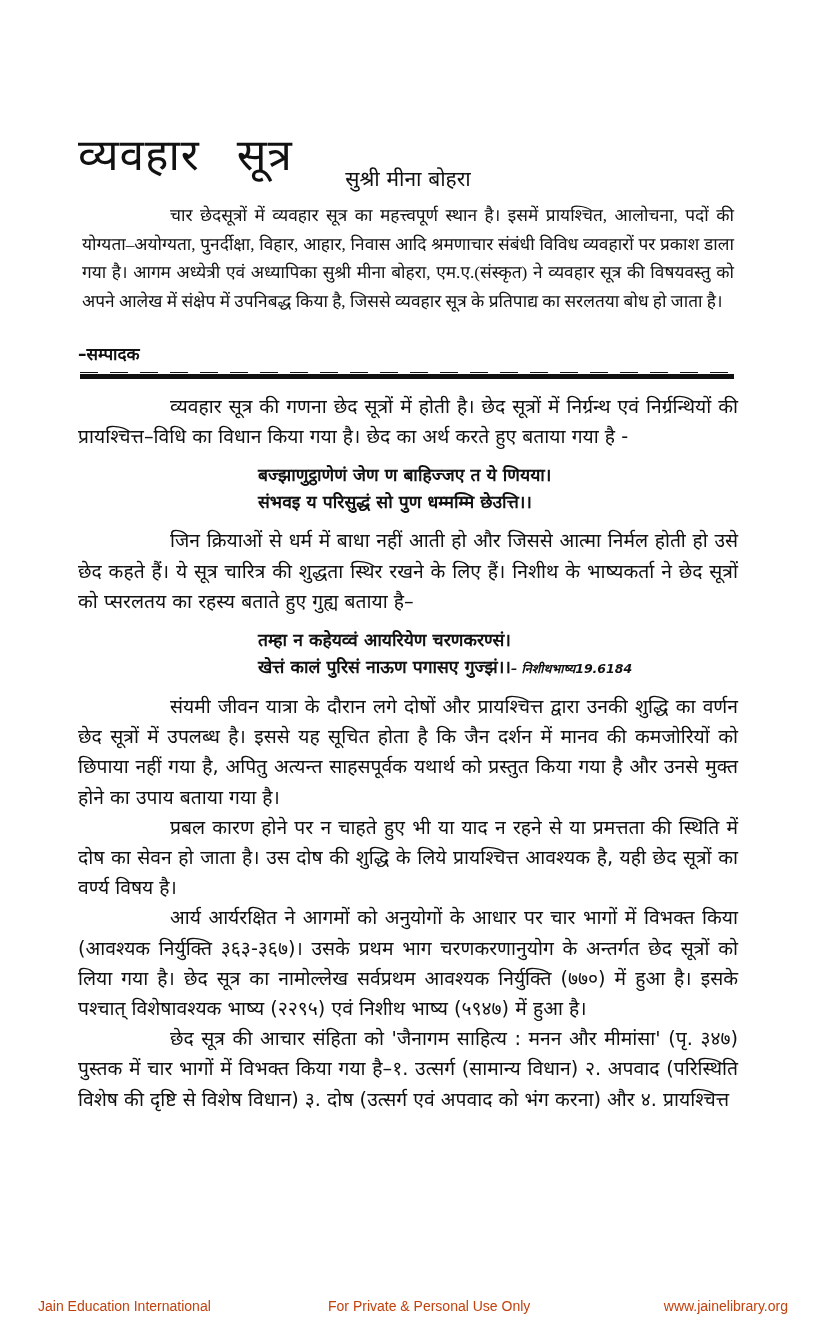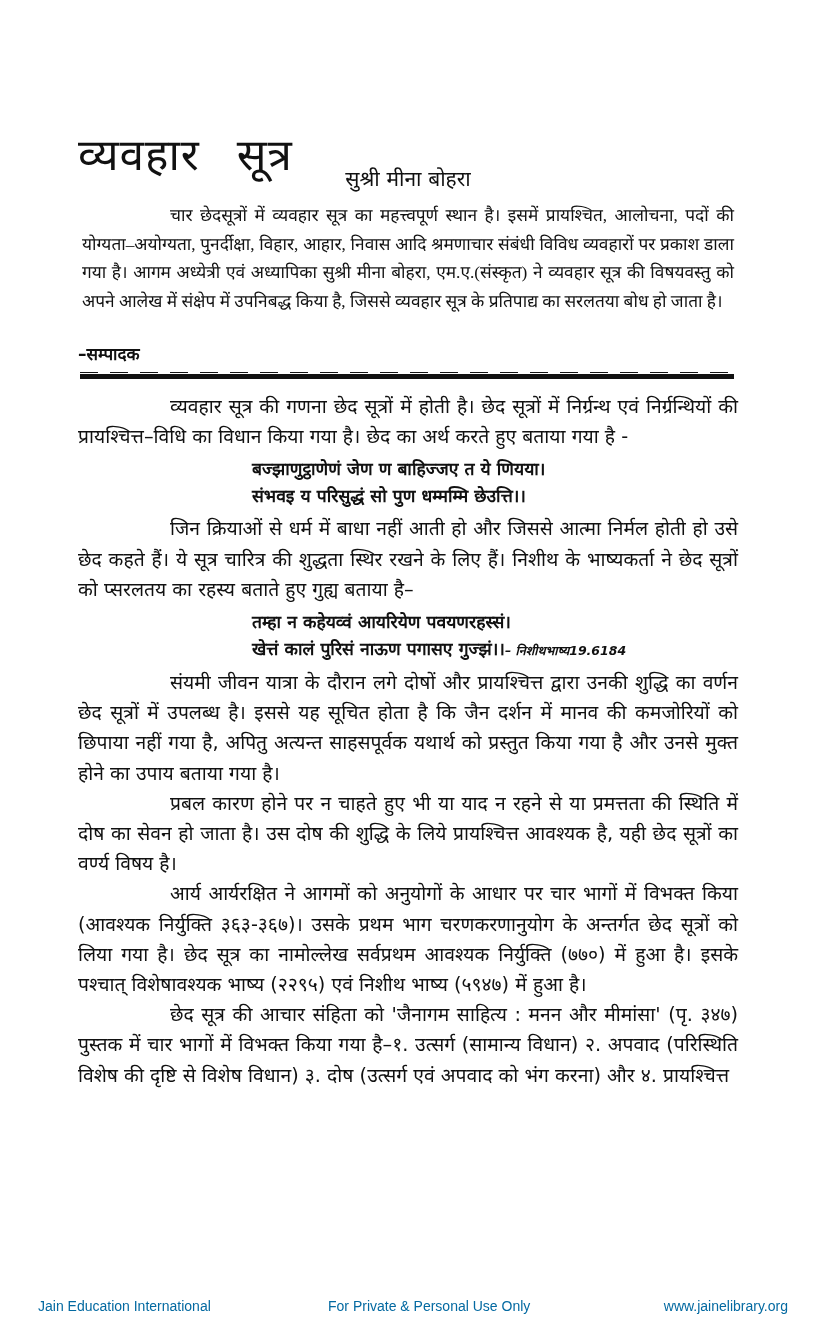--- a/index.html
+++ b/index.html
@@ -7,23 +7,23 @@
   .page { position:absolute; left:78px; top:0; width:660px; }
   .title { position:absolute; left:0; width:660px; top:96px; font-size:44px; line-height:60px; word-spacing:22px; font-weight:normal; letter-spacing:1px; }
   .author { position:absolute; left:0; width:660px; top:164px; text-align:center; font-size:21px; line-height:30px; }
   .intro { position:absolute; left:0; top:198px; width:660px; font-size:17.3px; line-height:28.6px; text-align:justify; text-align-last:left; }
   .intro p { margin:4px; text-indent:88px;font-family:Liberation Serif, serif; }
   .signoff { position:absolute; left:0; top:340px; width:655px; text-align:left; font-size:17px; font-weight:bold; line-height:28px; }
   .rule { position:absolute; left:2px; top:374px; width:654px; height:5px; background:#111; }
   .rule::after { content:""; position:absolute; left:0; top:-2px; width:100%; height:1px; background:repeating-linear-gradient(90deg,#111 0 18px,transparent 18px 30px); }
   .body { position:absolute; left:0; top:392px; width:660px; font-size:19.3px; line-height:30.2px; text-align:justify; text-align-last:left; }
   .body p { margin:0; text-indent:92px; }
-  .verse { margin:4px; padding-left:170px; font-weight:bold; font-size:17.5px; line-height:27px; text-align:center; text-indent:0 !important; }
+  .verse { margin:10px; padding-left:170px; font-weight:bold; font-size:17.5px; line-height:27px; text-align:center; text-indent:0 !important; }
   .verse .cite { font-size:12.5px; font-weight:bold;font-style:italic; }
-  .footer { position:absolute; top:1296px; left:0; width:828px; height:24px; font-family:"Liberation Sans", sans-serif; font-size:14px; color:#0369a1; }
+  .footer { position:absolute; top:1296px; left:0; width:828px; height:24px; font-family:"Liberation Sans", sans-serif; font-size:14px; color:#c2410c; }
   .footer span { position:absolute; top:2px; }
   .f1 { left:38px; } .f2 { left:328px; } .f3 { right:40px; }
 </style>
 </head>
 <body>
 
 <div class="page">
   <h1 class="title">व्यवहार सूत्र</h1>
   <div class="author">सुश्री मीना बोहरा</div>
 
@@ -35,21 +35,21 @@
   <div class="rule"></div>
 
   <div class="body">
     <p>व्यवहार सूत्र की गणना छेद सूत्रों में होती है। छेद सूत्रों में निर्ग्रन्थ एवं निर्ग्रन्थियों की प्रायश्चित्त–विधि का विधान किया गया है। छेद का अर्थ करते हुए बताया गया है -</p>
     <div class="verse">
       <div>बज्झाणुट्ठाणेणं जेण ण बाहिज्जए त ये णियया।</div>
       <div>संभवइ य परिसुद्धं सो पुण धम्मम्मि छेउत्ति।।</div>
     </div>
     <p>जिन क्रियाओं से धर्म में बाधा नहीं आती हो और जिससे आत्मा निर्मल होती हो उसे छेद कहते हैं। ये सूत्र चारित्र की शुद्धता स्थिर रखने के लिए हैं। निशीथ के भाष्यकर्ता ने छेद सूत्रों को प्सरलतय का रहस्य बताते हुए गुह्य बताया है–</p>
     <div class="verse">
-      <div>तम्हा न कहेयव्वं आयरियेण पवयणरहस्सं।</div>
+      <div>तम्हा न कहेयव्वं आयरियेण चरणकरण्सं।</div>
       <div><span>खेत्तं कालं पुरिसं नाऊण पगासए गुज्झं।।</span><span class="cite">– निशीथभाष्य19.6184</span></div>
     </div>
     <p>संयमी जीवन यात्रा के दौरान लगे दोषों और प्रायश्चित्त द्वारा उनकी शुद्धि का वर्णन छेद सूत्रों में उपलब्ध है। इससे यह सूचित होता है कि जैन दर्शन में मानव की कमजोरियों को छिपाया नहीं गया है, अपितु अत्यन्त साहसपूर्वक यथार्थ को प्रस्तुत किया गया है और उनसे मुक्त होने का उपाय बताया गया है।</p>
     <p>प्रबल कारण होने पर न चाहते हुए भी या याद न रहने से या प्रमत्तता की स्थिति में दोष का सेवन हो जाता है। उस दोष की शुद्धि के लिये प्रायश्चित्त आवश्यक है, यही छेद सूत्रों का वर्ण्य विषय है।</p>
     <p>आर्य आर्यरक्षित ने आगमों को अनुयोगों के आधार पर चार भागों में विभक्त किया (आवश्यक निर्युक्ति ३६३-३६७)। उसके प्रथम भाग चरणकरणानुयोग के अन्तर्गत छेद सूत्रों को लिया गया है। छेद सूत्र का नामोल्लेख सर्वप्रथम आवश्यक निर्युक्ति (७७०) में हुआ है। इसके पश्चात् विशेषावश्यक भाष्य (२२९५) एवं निशीथ भाष्य (५९४७) में हुआ है।</p>
     <p>छेद सूत्र की आचार संहिता को 'जैनागम साहित्य : मनन और मीमांसा' (पृ. ३४७) पुस्तक में चार भागों में विभक्त किया गया है–१. उत्सर्ग (सामान्य विधान) २. अपवाद (परिस्थिति विशेष की दृष्टि से विशेष विधान) ३. दोष (उत्सर्ग एवं अपवाद को भंग करना) और ४. प्रायश्चित्त</p>
   </div>
 </div>
 
 <div class="footer">

